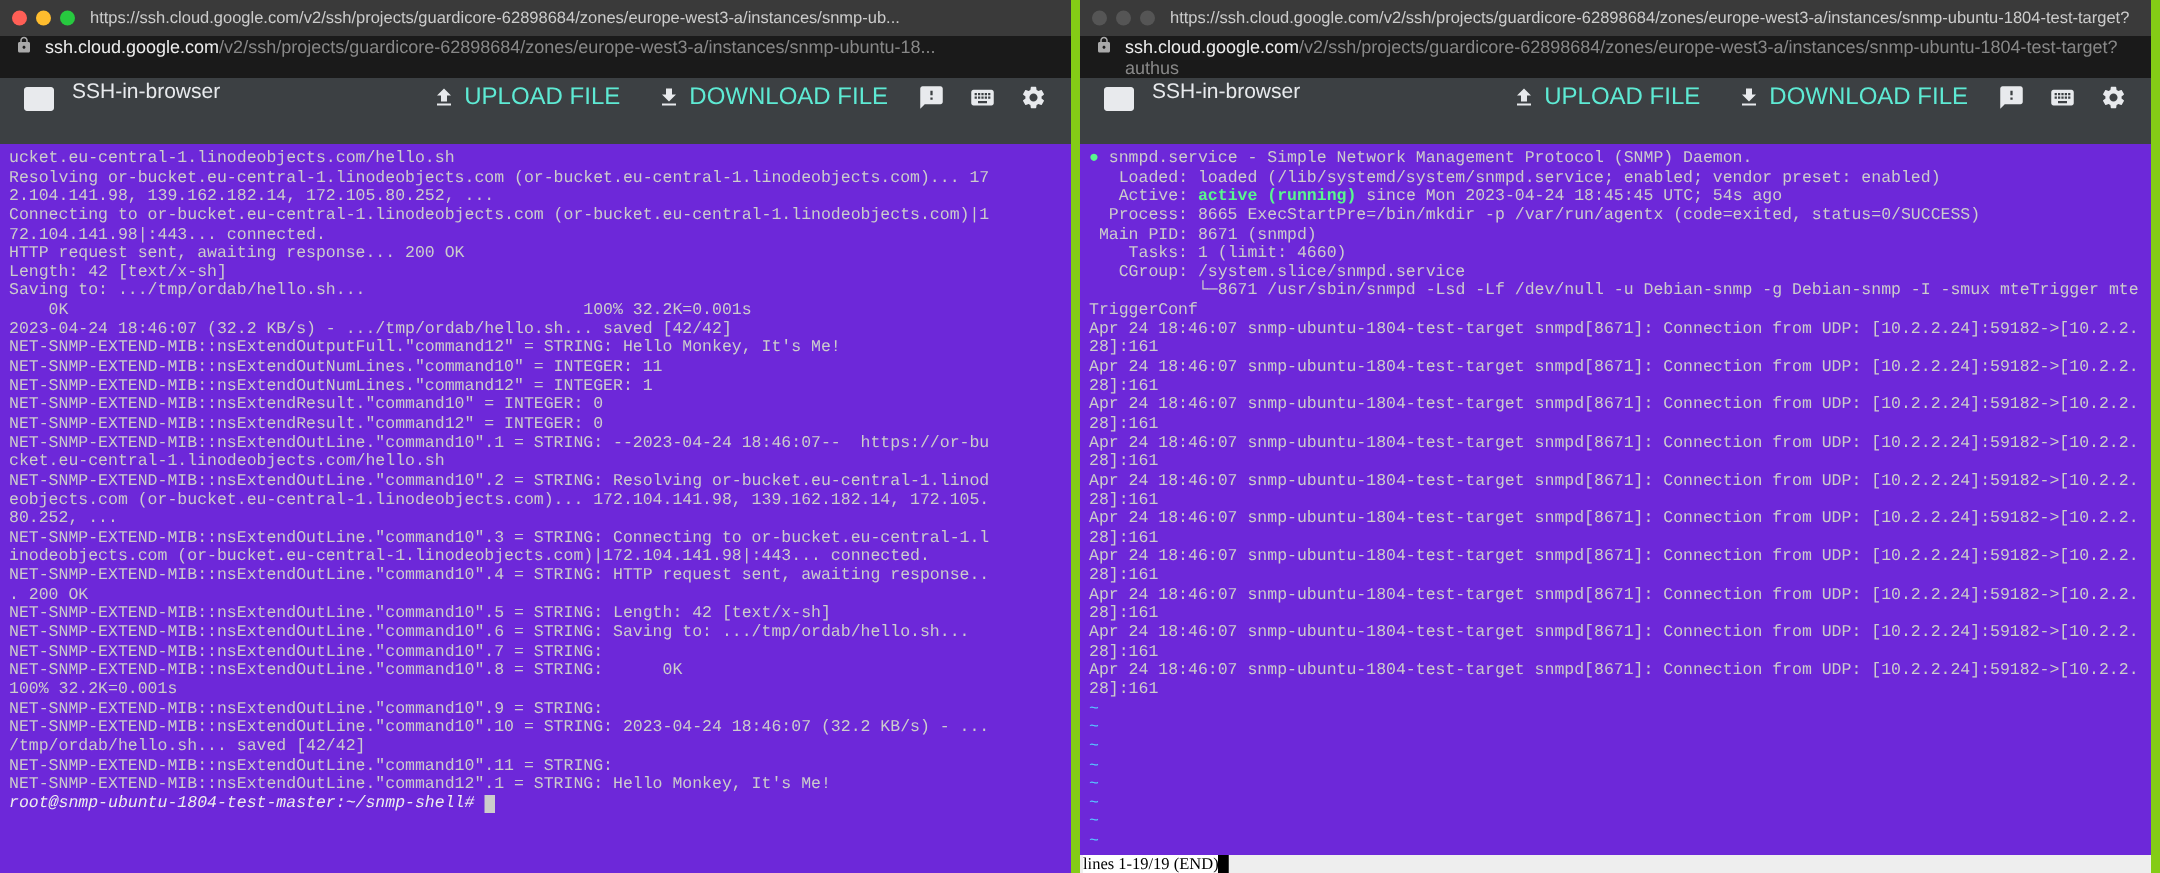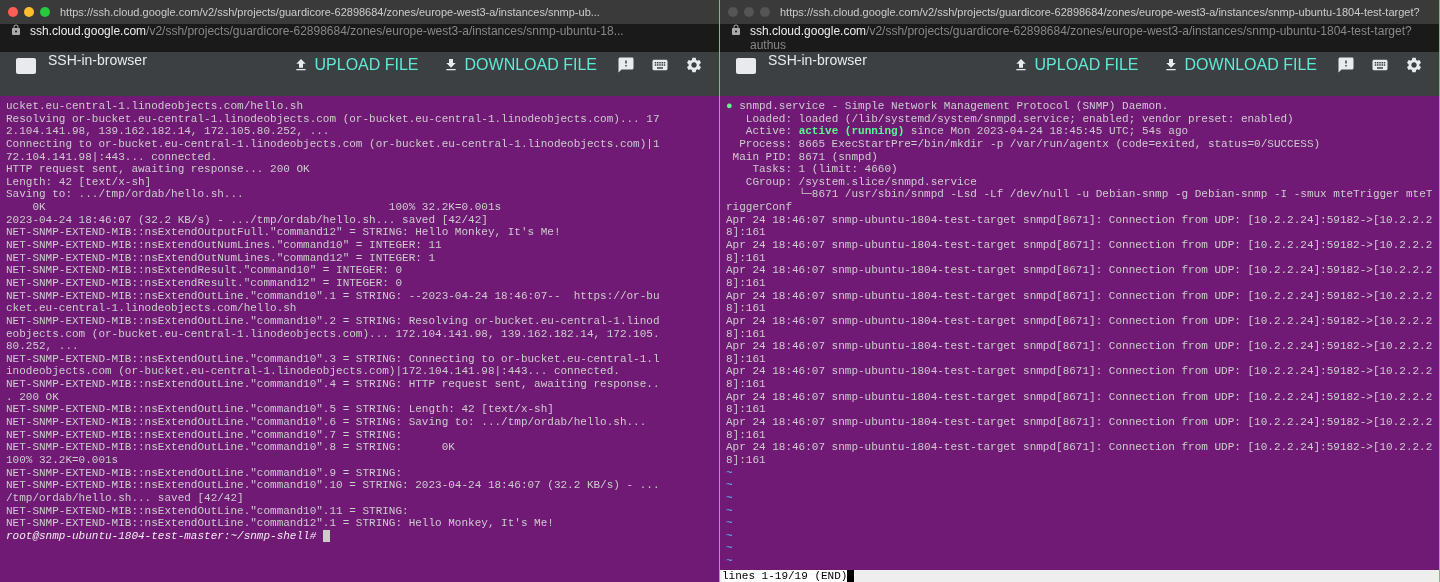--- a/index.html
+++ b/index.html
@@ -9,21 +9,21 @@
       display: flex;
       width: 1440px;
       height: 582px;
       overflow: hidden;
     }
     .window {
       flex: 1;
       display: flex;
       flex-direction: column;
       background: #2a2a2a;
-      border-right: 1px solid #84cc16;
+      border-right: 6px solid #84cc16;
     }
     .titlebar {
       height: 24px;
       background: #3a3a3a;
       display: flex;
       align-items: center;
       padding: 0 8px;
       font-size: 11px;
       color: #ccc;
     }
@@ -85,21 +85,21 @@
       font-size: 16px;
       color: #5eead4;
       padding: 4px 8px;
       cursor: pointer;
     }
     .toolbar-btn svg { width: 16px; height: 16px; fill: #e8eaed; }
     .toolbar-icon { padding: 4px; cursor: pointer; }
     .toolbar-icon svg { width: 18px; height: 18px; fill: #e8eaed; }
     .terminal {
       flex: 1;
-      background: #701a75;
+      background: #6d28d9;
       padding: 4px 6px;
       font-family: "Menlo", "Courier New", monospace;
       font-size: 11px;
       line-height: 1.15;
       color: #ccc;
       overflow: hidden;
       white-space: pre-wrap;
       word-break: break-all;
     }
     .term-line { white-space: pre-wrap; word-break: break-all; }
@@ -109,21 +109,21 @@
     .cursor {
       display: inline-block;
       width: 7px;
       height: 12px;
       background: #ccc;
       vertical-align: text-bottom;
     }
     .statusbar {
       background: #eee;
       color: #000;
-      font-family: Liberation Mono, monospace;
+      font-family: Liberation Serif, serif;
       font-size: 11px;
       padding: 0 2px;
       display: flex;
       align-items: center;
     }
     .statusbar-text {
       background: #fff;
       color: #000;
     }
     .statusbar .cursor-black {

